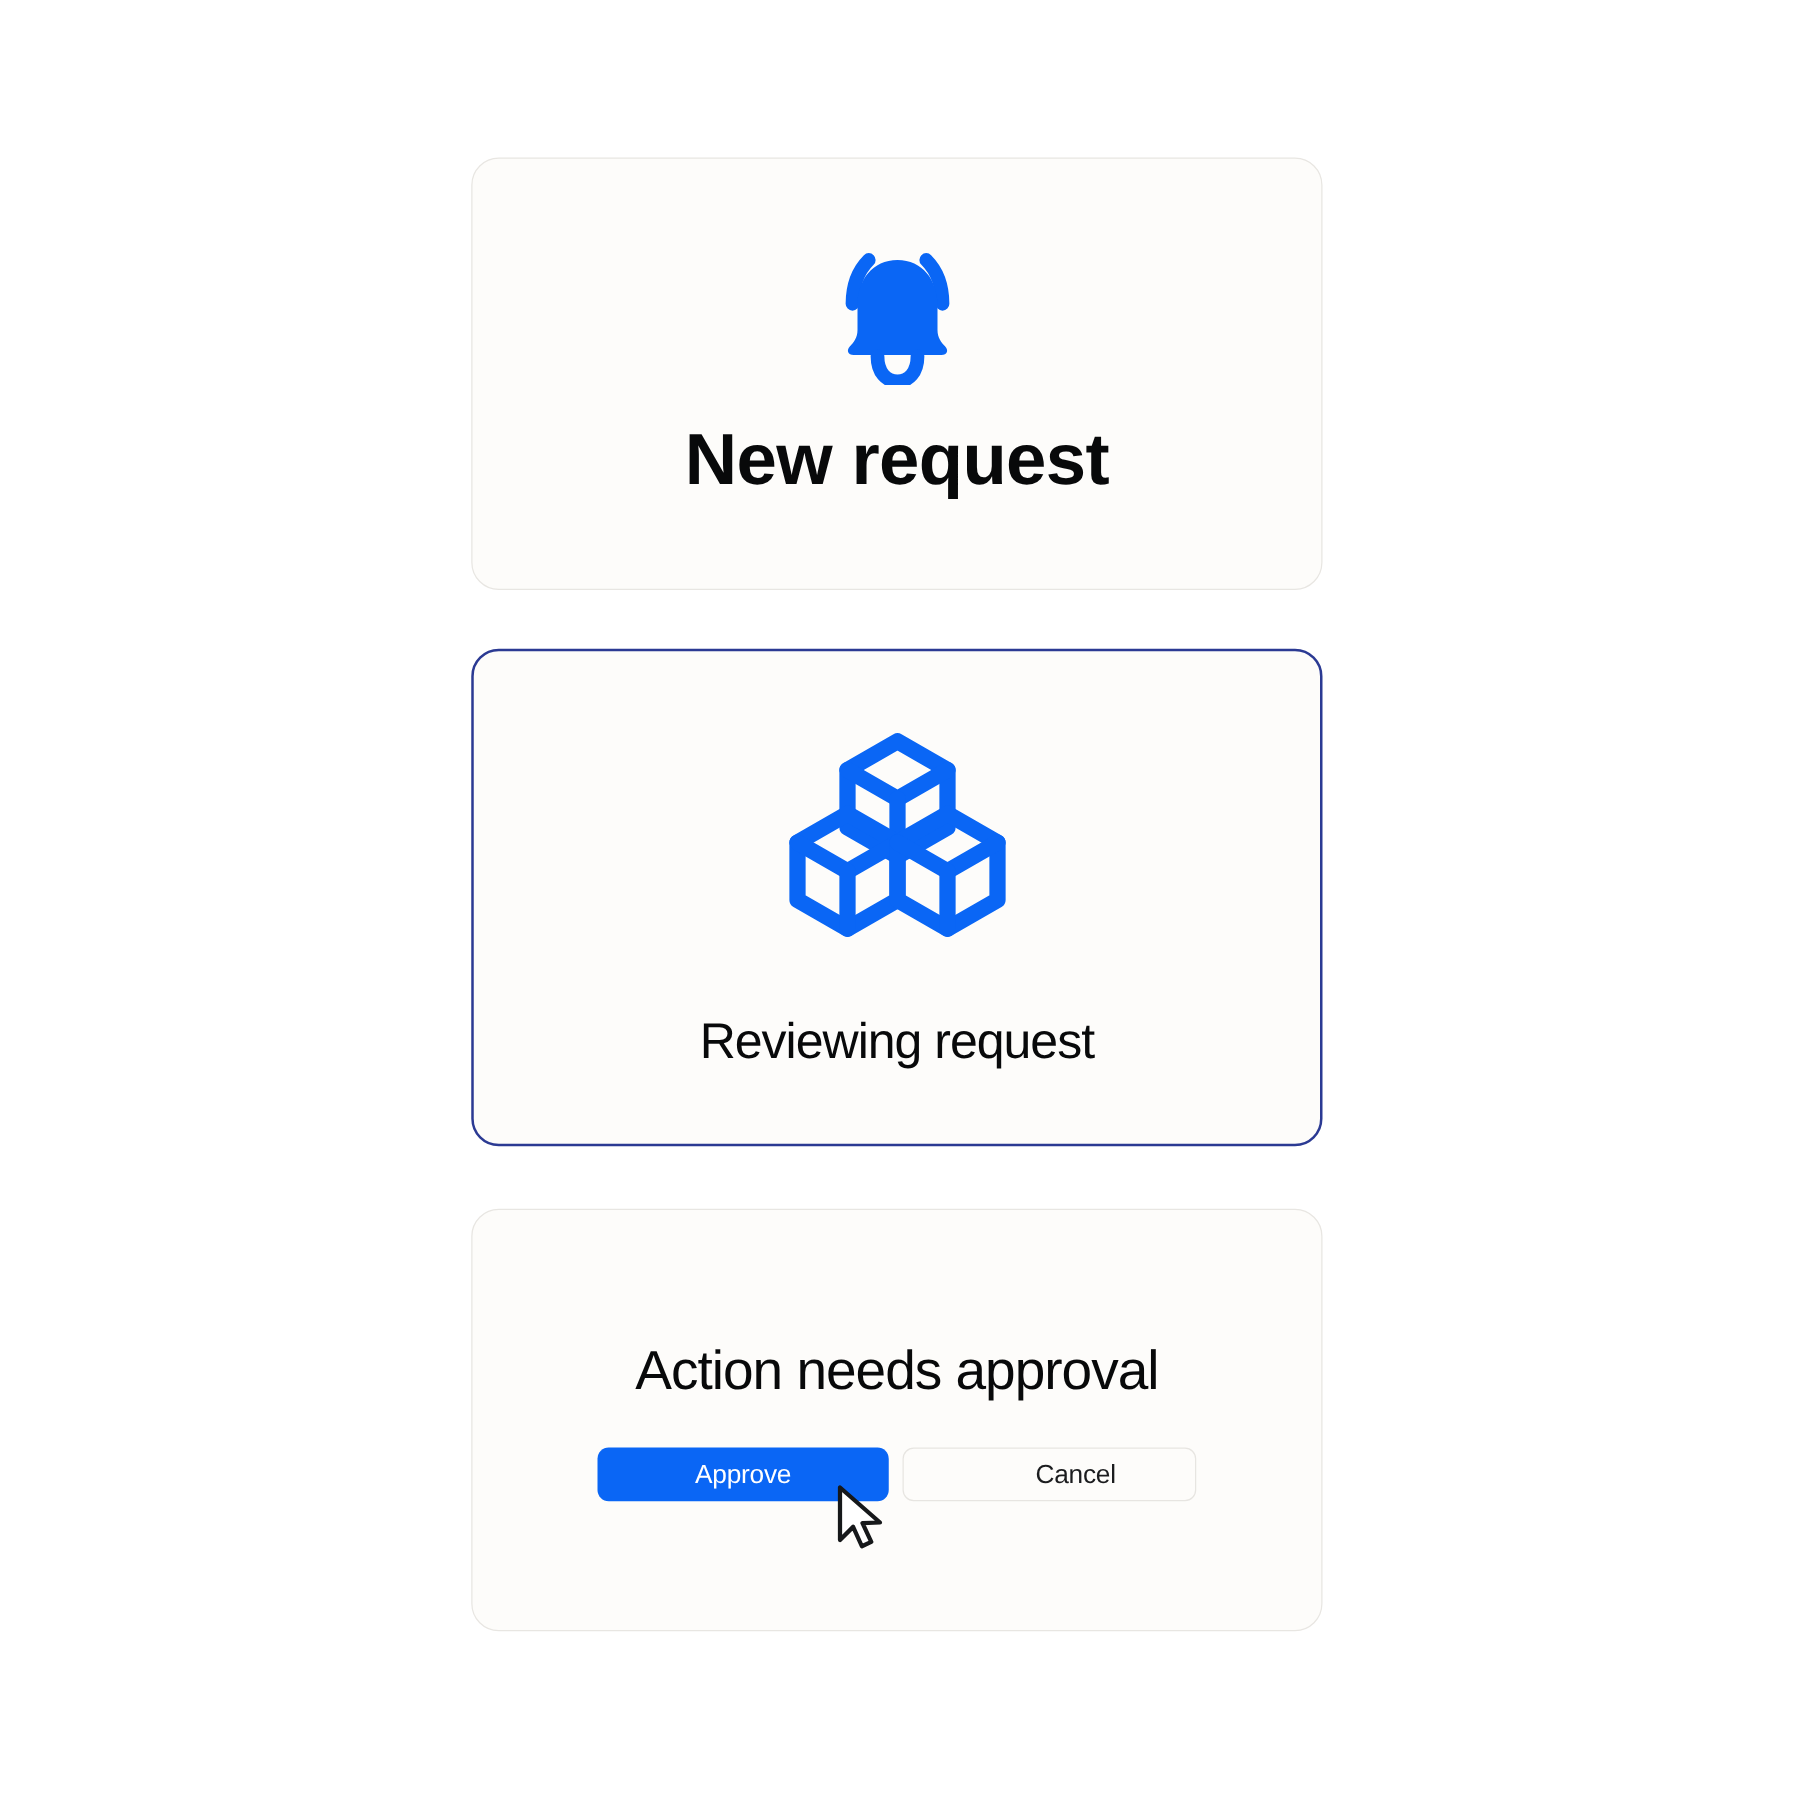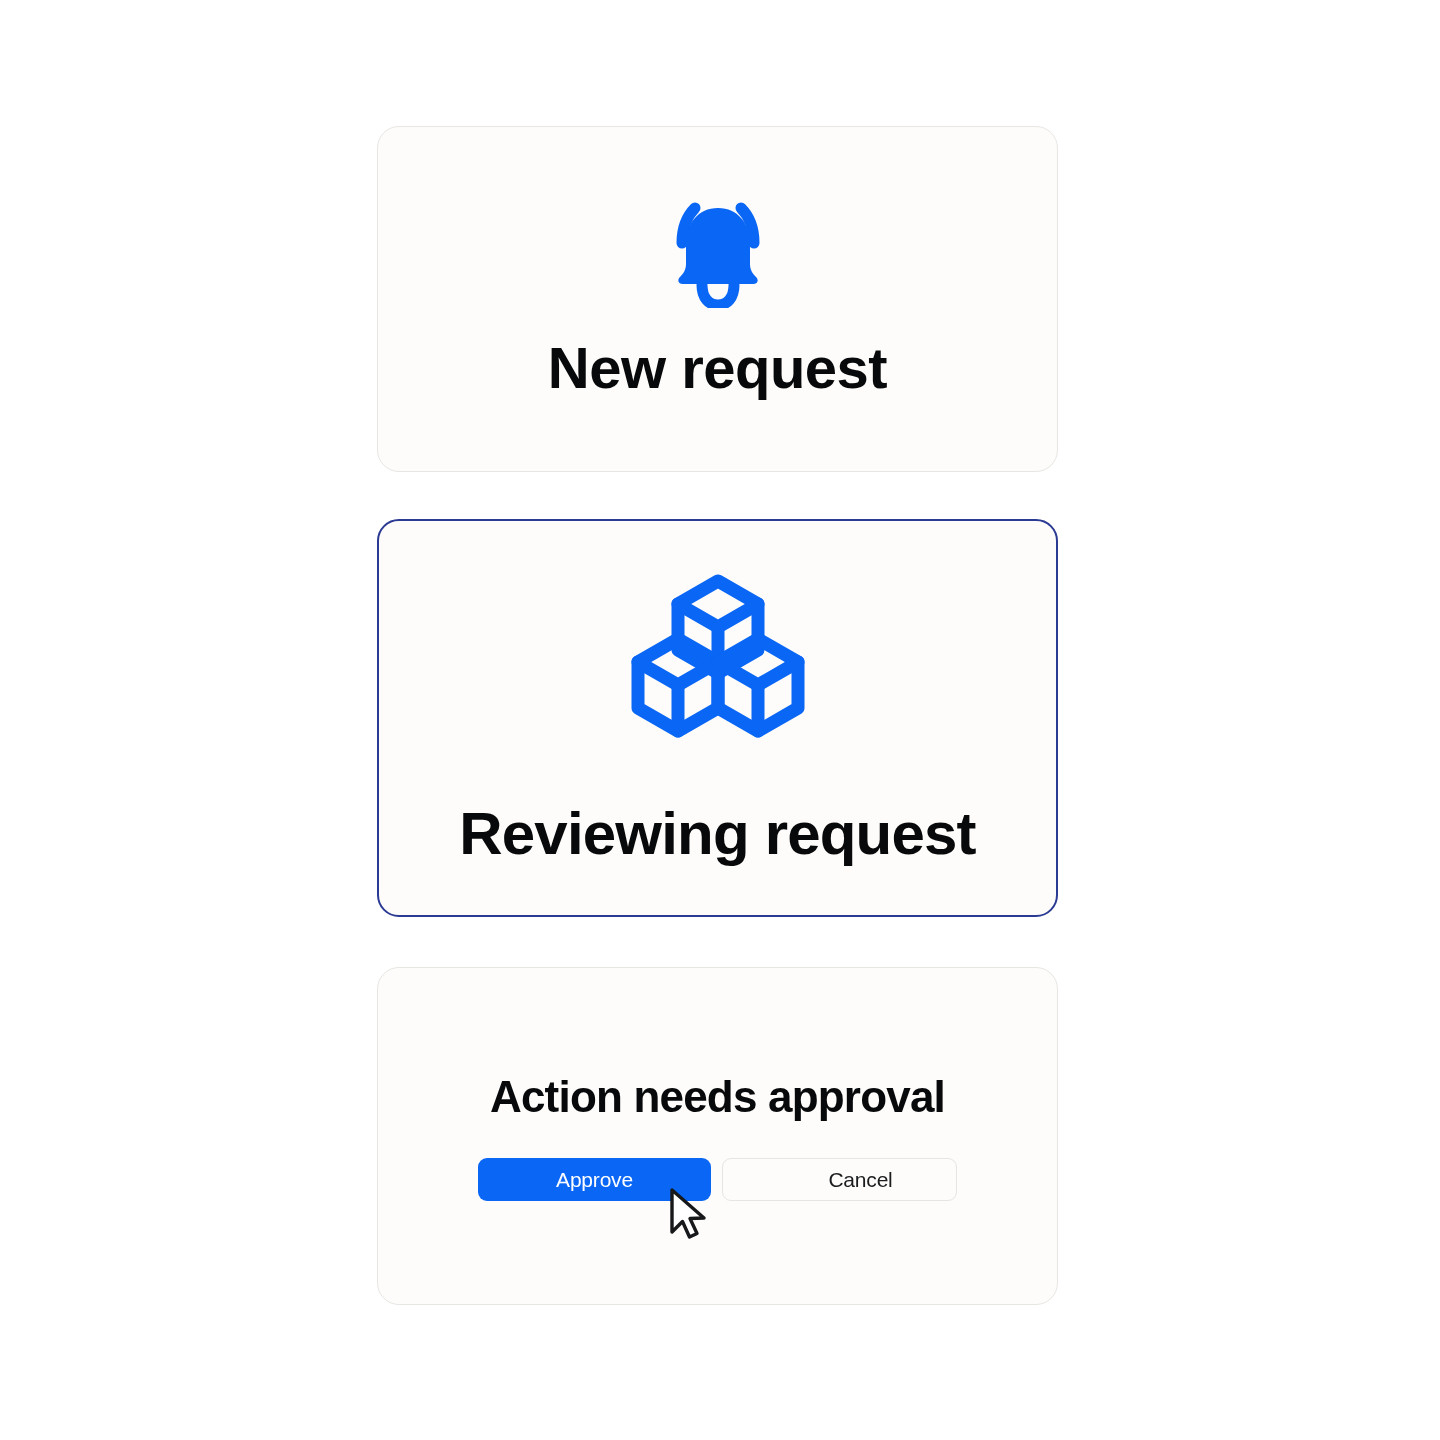--- a/index.html
+++ b/index.html
@@ -84,29 +84,29 @@
     text-align: center;
     white-space: nowrap;
   }
 
   .card-title--bold {
     font-size: 58px;
     font-weight: 700;
   }
 
   .card-title--regular {
-    font-size: 60px;
-    font-weight: 700;
+    font-size: 40px;
+    font-weight: 400;
     letter-spacing: -0.8px;
     margin-top: 36px;
   }
 
   .card-title--approval {
     font-size: 44px;
-    font-weight: 700;
+    font-weight: 400;
     letter-spacing: -0.8px;
     margin-bottom: 36px;
   }
 
   
   .button-row {
     display: flex;
     align-items: center;
     gap: 11px;
   }

